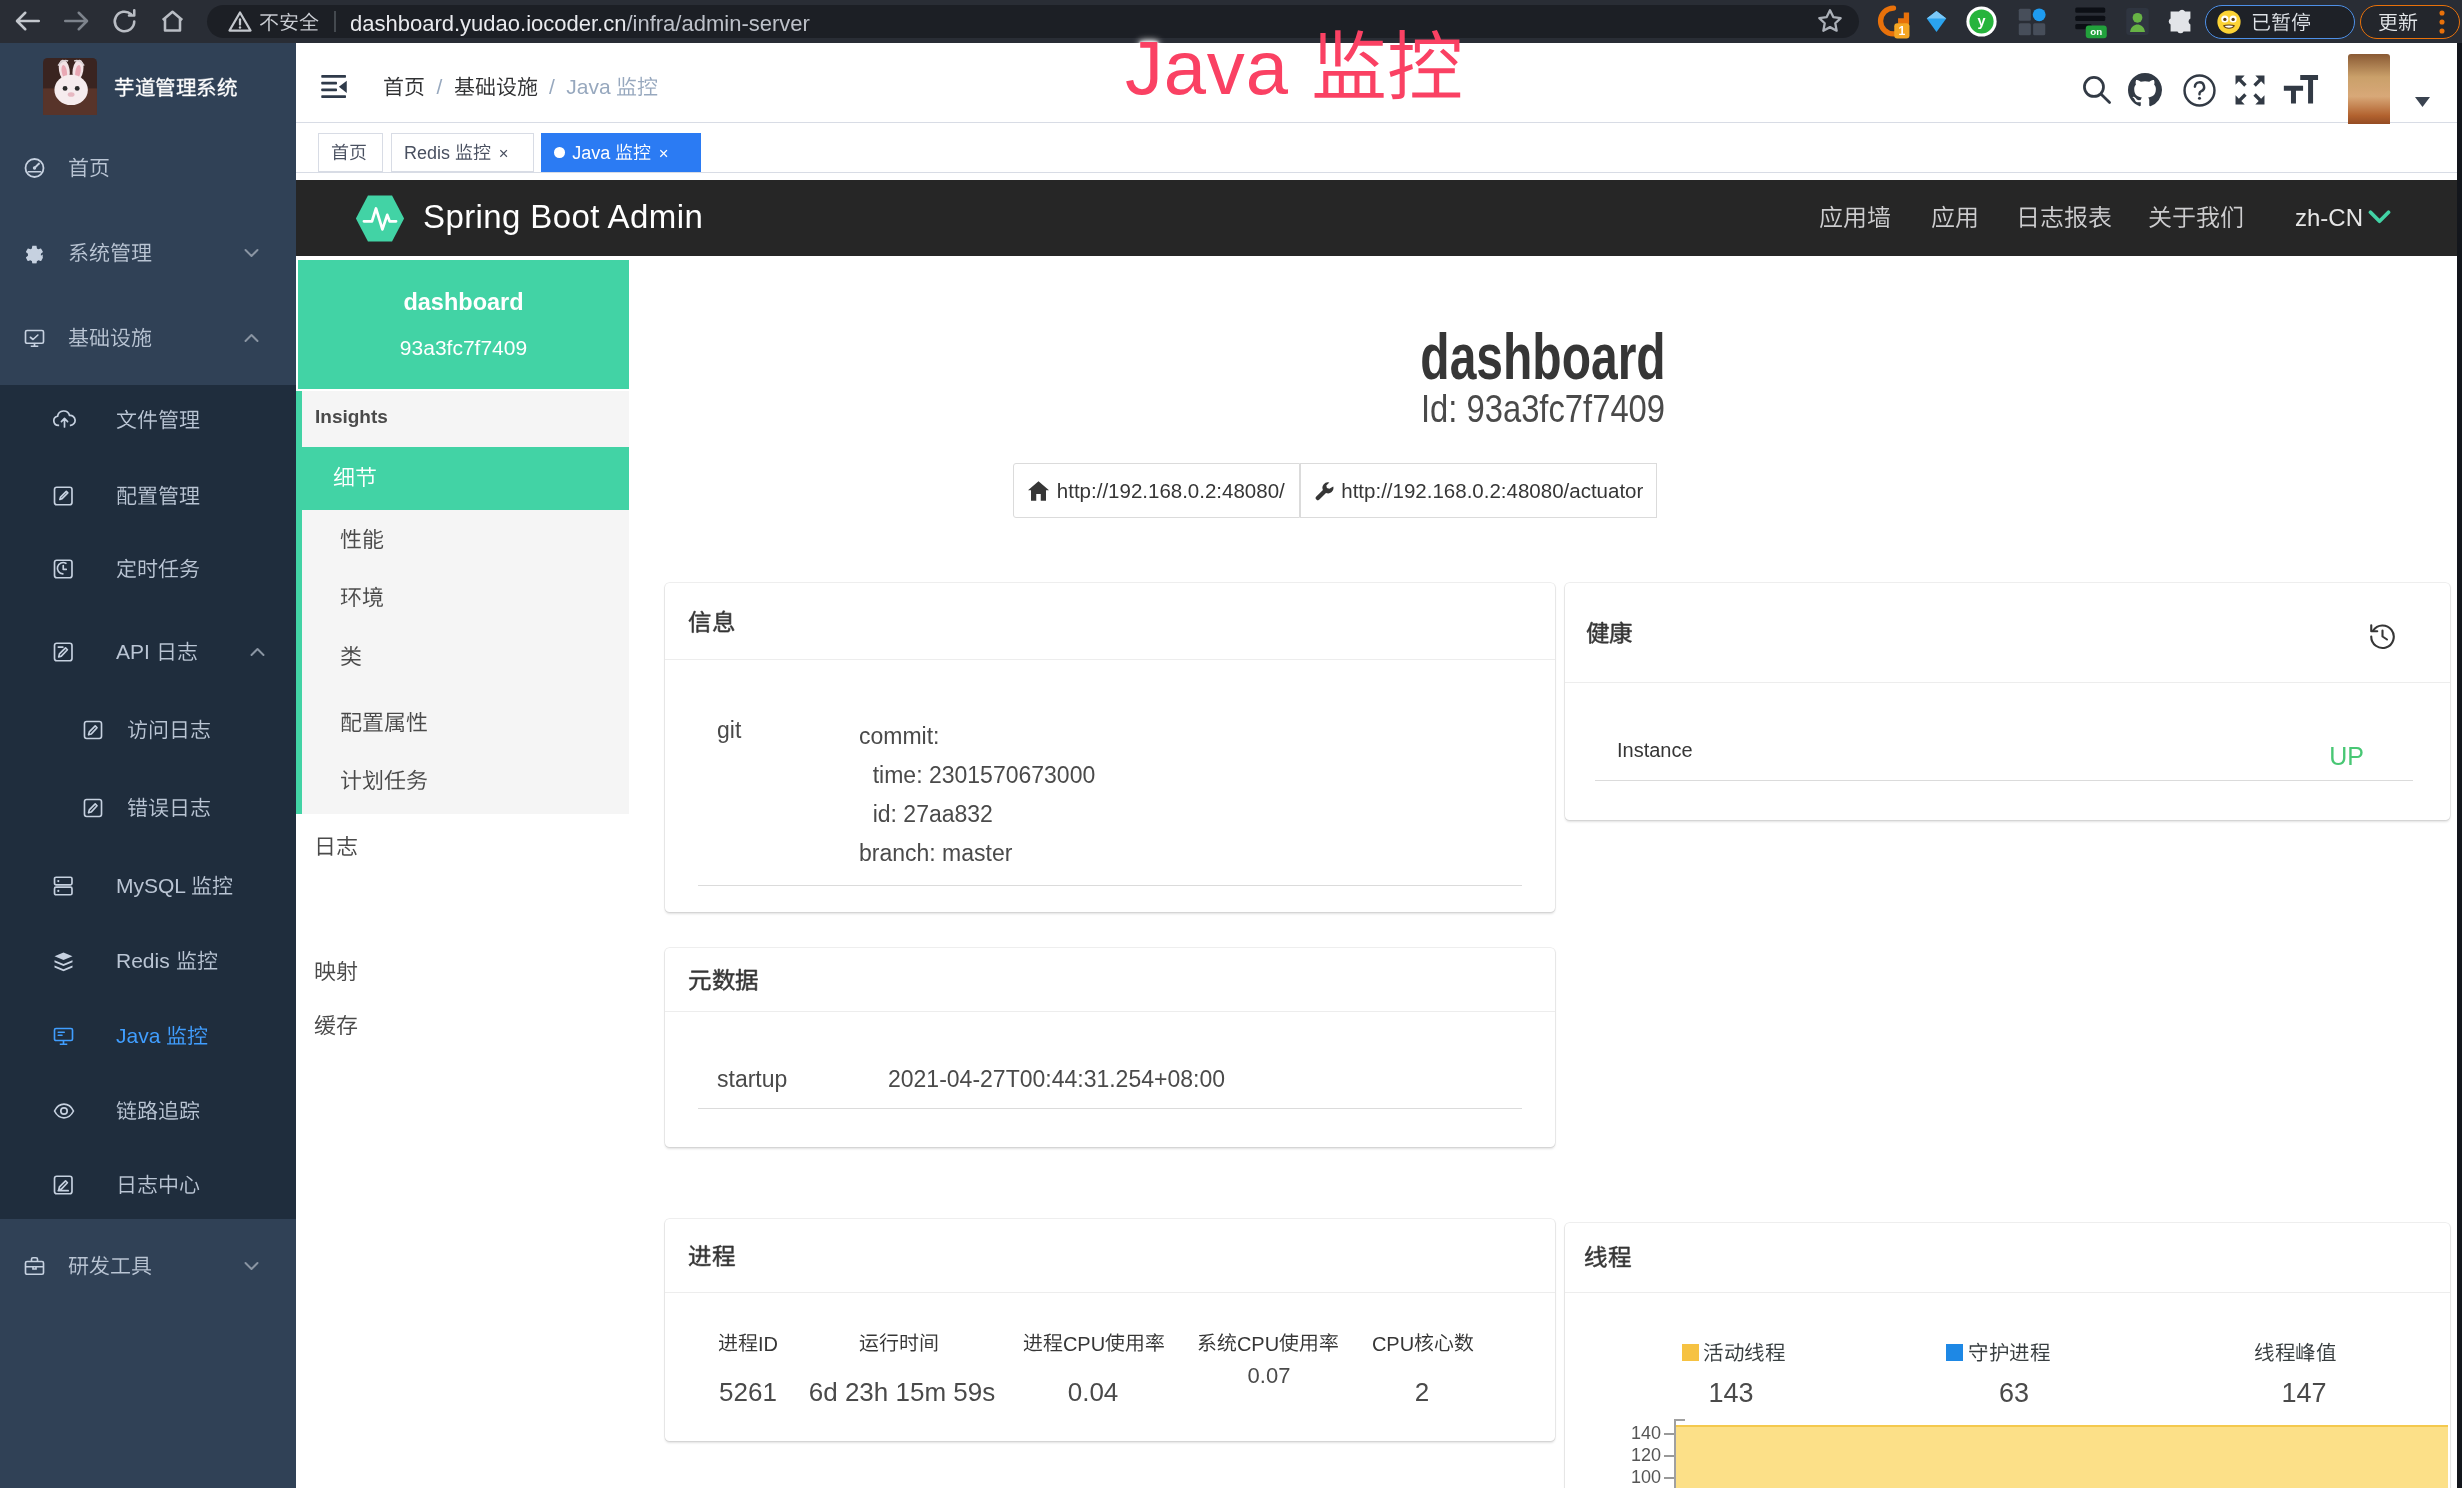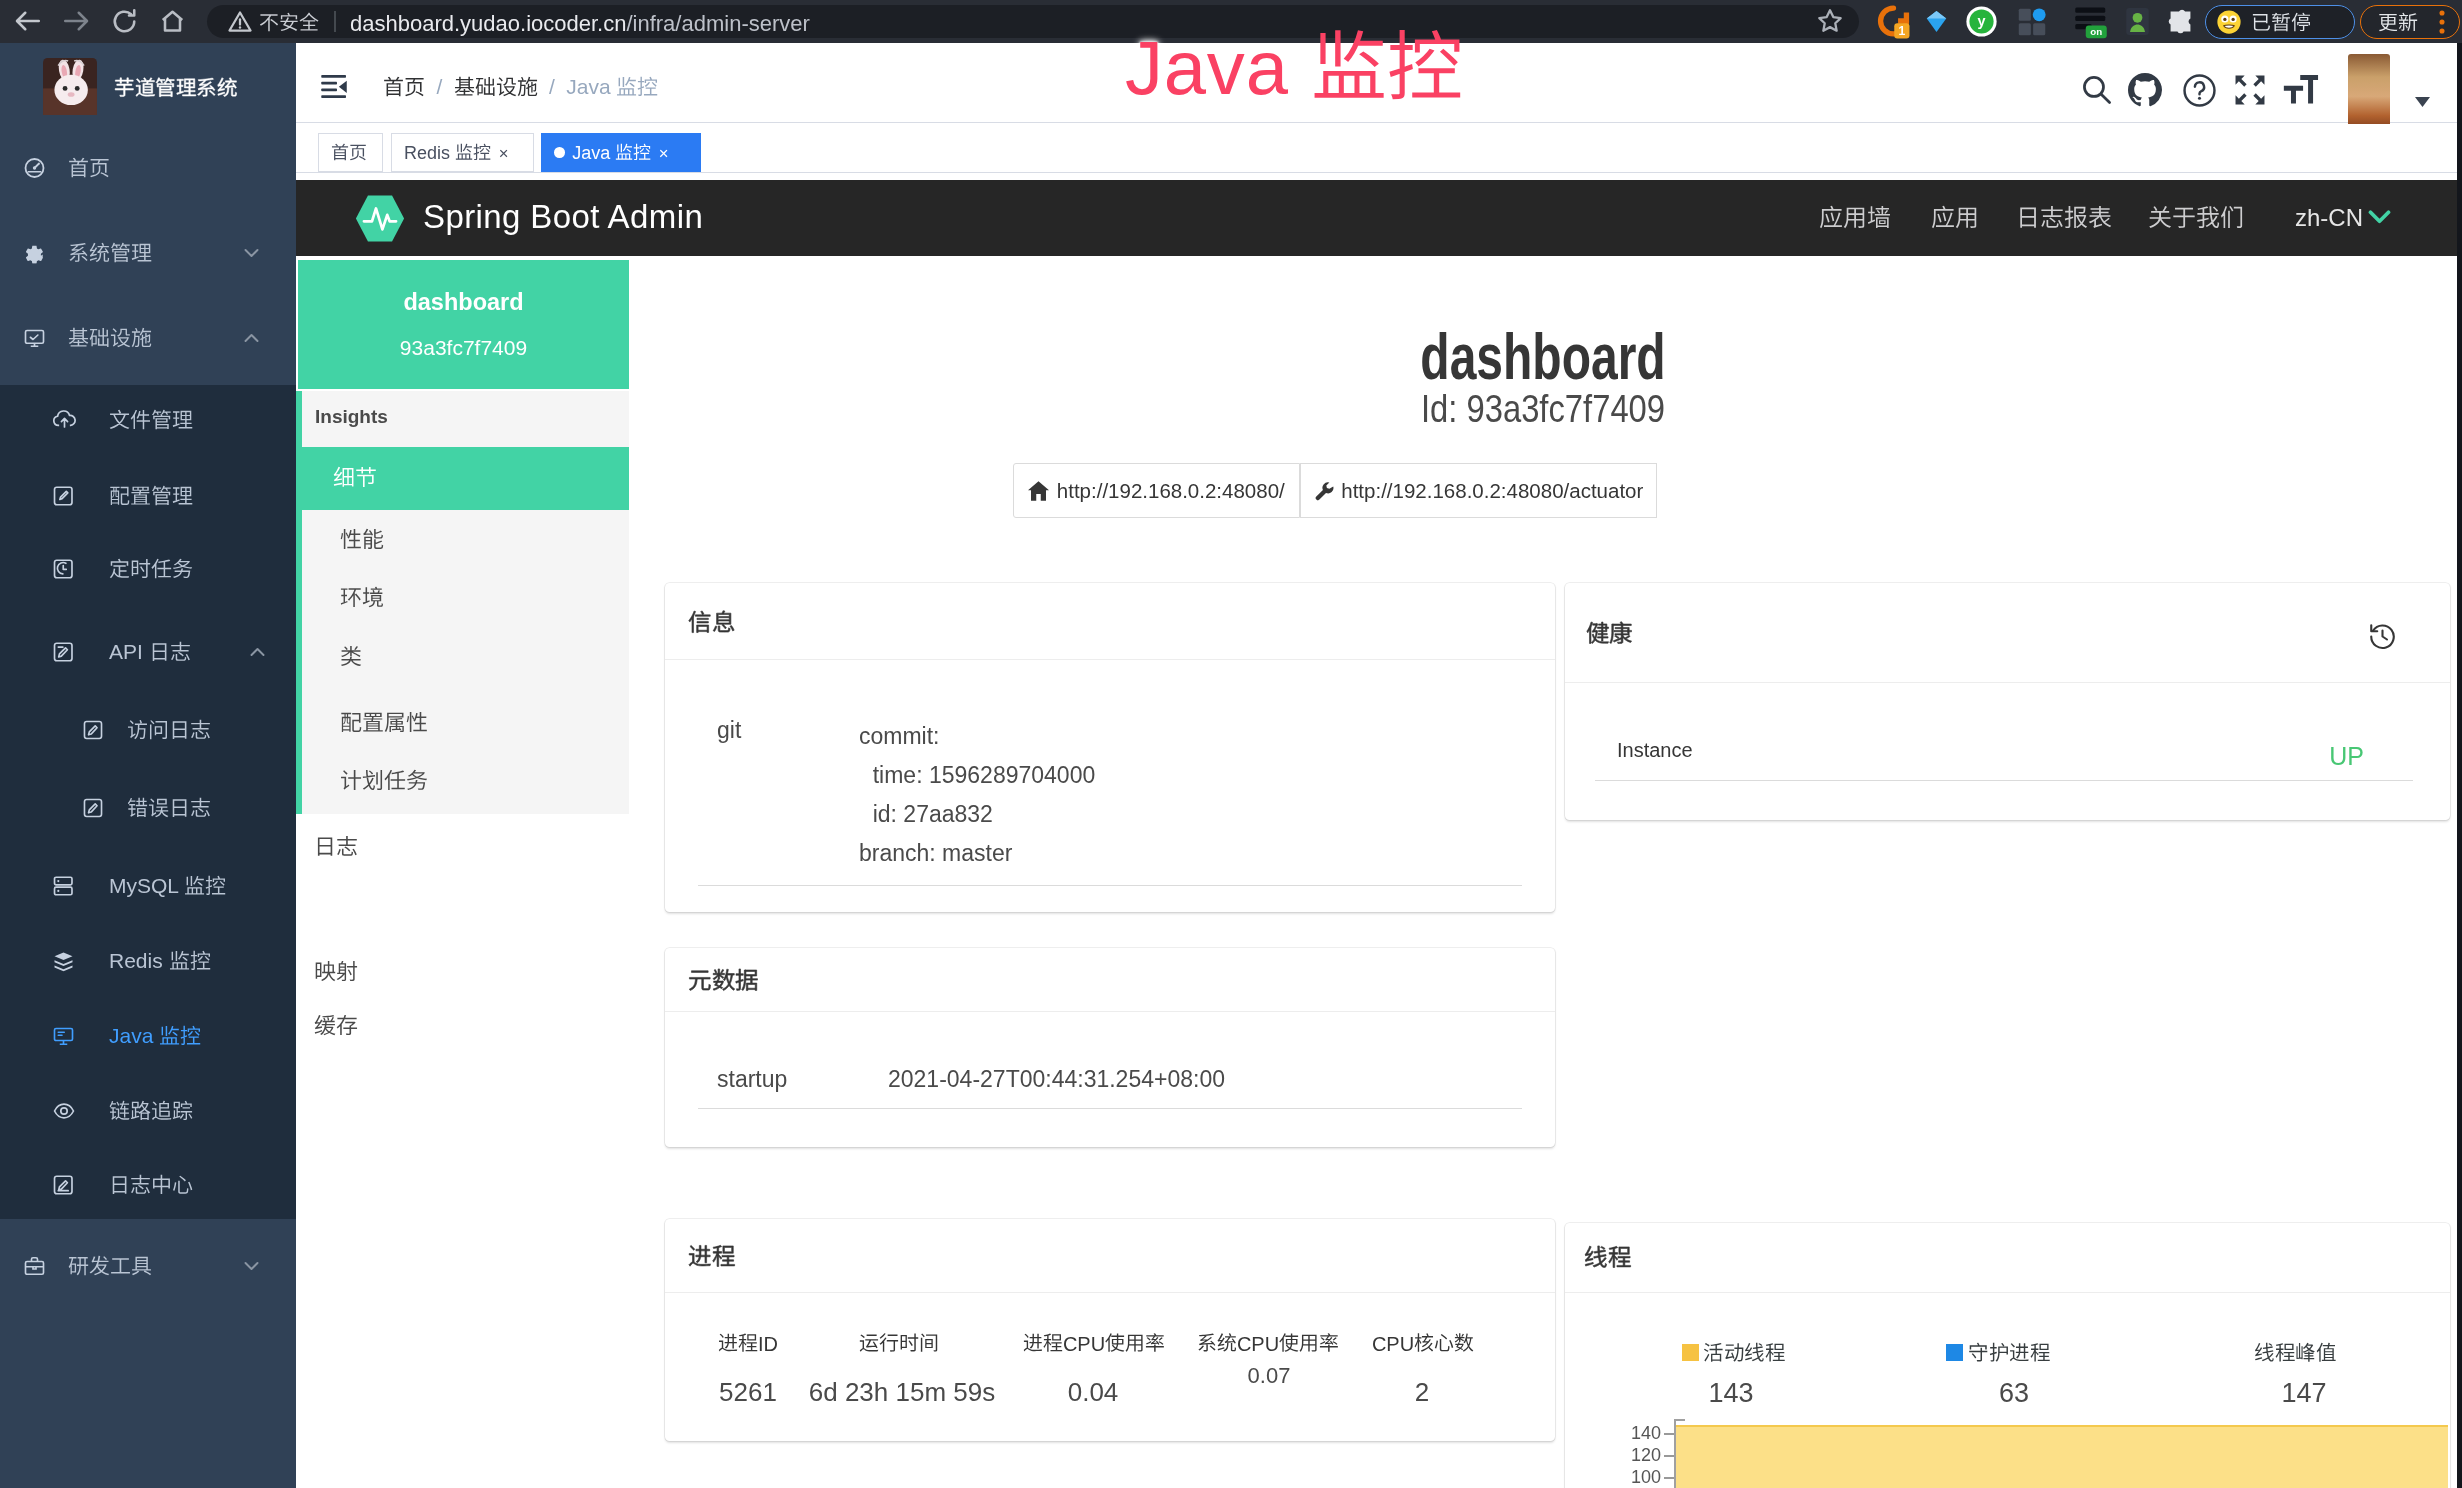--- a/index.html
+++ b/index.html
@@ -15,21 +15,21 @@
 #insec{left:259px;top:11.4px;font-size:20px;color:#c9ccd2;}
 #urlsep{left:334px;top:11.4px;width:1.5px;height:20.5px;background:#44494f;}
 
 #anno{left:1125px;top:24px;font-size:76px;color:#fa4163;z-index:99;letter-spacing:0.8px;
  text-shadow:0 0 1.5px #fff,0 0 3px #fff,0 0 6px #fff,0 0 9px #fff;}
 
 #side{left:0;top:43px;width:296px;height:1445px;background:#304156;}
 #subblk{left:0;top:385px;width:296px;height:834px;background:#1f2d3d;}
 .mi{position:absolute;left:0;width:296px;height:42px;color:#bac5d4;font-size:21px;}
 .mi .t{position:absolute;left:68px;top:50%;transform:translateY(-50%);white-space:nowrap;}
-.mi.l2 .t{left:109px;}
+.mi.l2 .t{left:116px;}
 .mi.l3 .t{left:127px;}
 .mi .ic{position:absolute;left:23.5px;top:50%;transform:translateY(-50%);}
 .mi.l2 .ic{left:53px;}
 .mi.l3 .ic{left:83px;}
 .mi .ar{position:absolute;left:244px;top:50%;transform:translateY(-50%);}
 .mi.act{color:#409eff;}
 #logoTitle{left:114px;top:76px;font-size:20.5px;font-weight:bold;color:#fff;}
 
 #navbar{left:296px;top:43px;width:2161px;height:80px;background:#fff;border-bottom:0.8px solid #d8dce5;}
 .bc{font-size:21px;color:#303133;}
@@ -766,21 +766,21 @@
 
 <div class="card" style="left:36px;top:327px;width:890px;height:329px">
  <div class="chead" style="height:77px">
         <span class="ctitle" style="top:26.5px"><svg class="g" viewBox="0 -880 1000 1000">
             <use href="#u4fe1"></use>
           </svg><svg class="g" viewBox="0 -880 1000 1000">
             <use href="#u606f"></use>
           </svg></span>
       </div>
  <div class="cell" style="left:52px;top:134px;font-size:23px;color:#4a4a4a">git</div>
- <div class="cell" style="left:194px;top:134px;font-size:23px;color:#4a4a4a;line-height:39px">commit:<br><span style="margin-left:13.7px">time: 1596289704000</span><br><span style="margin-left:13.7px">id: 27aa832</span><br>branch: master</div>
+ <div class="cell" style="left:194px;top:134px;font-size:23px;color:#4a4a4a;line-height:39px">commit:<br><span style="margin-left:13.7px">time: 2301570673000</span><br><span style="margin-left:13.7px">id: 27aa832</span><br>branch: master</div>
  <div class="abs" style="left:33px;top:302px;width:824px;height:0.8px;background:#dbdbdb"></div>
 </div>
 
 <div class="card" style="left:936px;top:327px;width:885px;height:237px">
  <div class="chead" style="height:100px">
         <span class="ctitle" style="left:20.5px;top:38px"><svg class="g" viewBox="0 -880 1000 1000">
             <use href="#u5065"></use>
           </svg><svg class="g" viewBox="0 -880 1000 1000">
             <use href="#u5eb7"></use>
           </svg></span>

